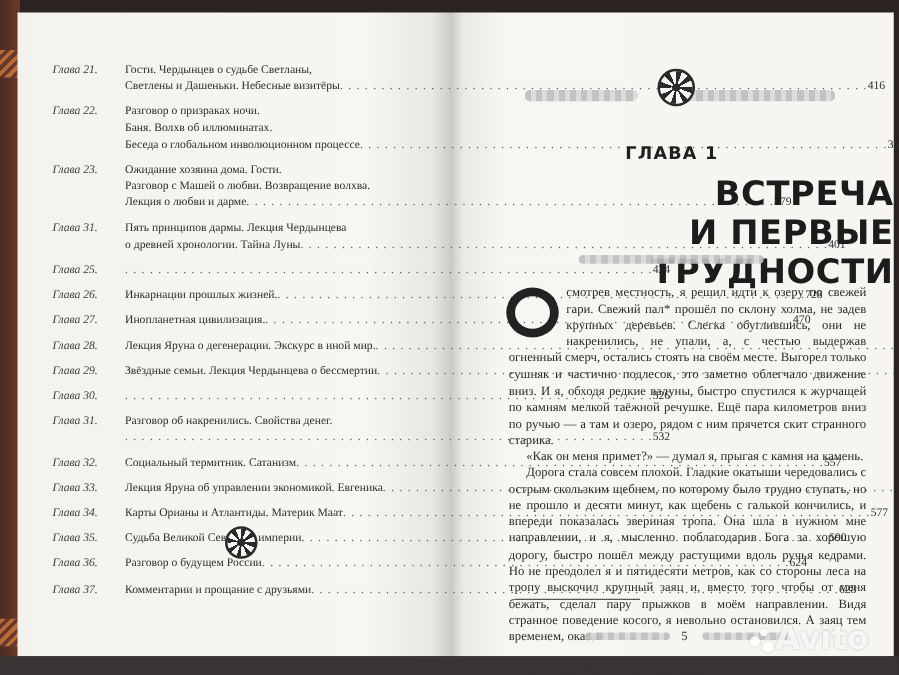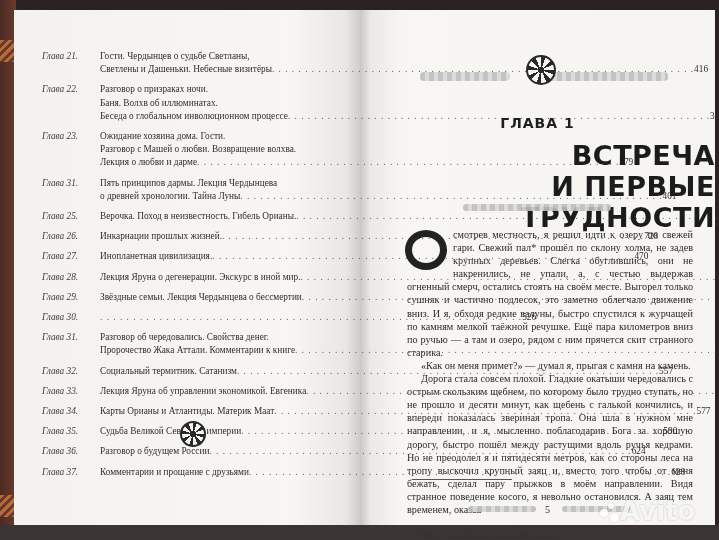--- a/index.html
+++ b/index.html
@@ -152,21 +152,20 @@
           <span class="txt">о древней хронологии. Тайна Луны</span>
           <span class="dots"></span>
           <span class="pg">401</span>
         </div>
       </div>
     </div>
     <div class="toc-entry">
       <div class="toc-label">Глава 25.</div>
       <div class="toc-lines">
         <div class="toc-line">
-          <span class="txt">Верочка. Поход в неизвестность. Гибель Орианы.</span>
           <span class="dots"></span>
           <span class="pg">424</span>
         </div>
       </div>
     </div>
     <div class="toc-entry">
       <div class="toc-label">Глава 26.</div>
       <div class="toc-lines">
         <div class="toc-line">
           <span class="txt">Инкарнации прошлых жизней.</span>
@@ -209,24 +208,23 @@
         <div class="toc-line">
           <span class="dots"></span>
           <span class="pg">526</span>
         </div>
       </div>
     </div>
     <div class="toc-entry">
       <div class="toc-label">Глава 31.</div>
       <div class="toc-lines">
         <div class="toc-line">
-          <span class="txt">Разговор об чередовались. Свойства денег.</span>
-        </div>
-        <div class="toc-line">
-          <span class="txt">Пророчество Жака Аттали. Комментарии к книге</span>
+          <span class="txt">Разговор об накренились. Свойства денег.</span>
+        </div>
+        <div class="toc-line">
           <span class="dots"></span>
           <span class="pg">532</span>
         </div>
       </div>
     </div>
     <div class="toc-entry">
       <div class="toc-label">Глава 32.</div>
       <div class="toc-lines">
         <div class="toc-line">
           <span class="txt">Социальный термитник. Сатанизм</span>

